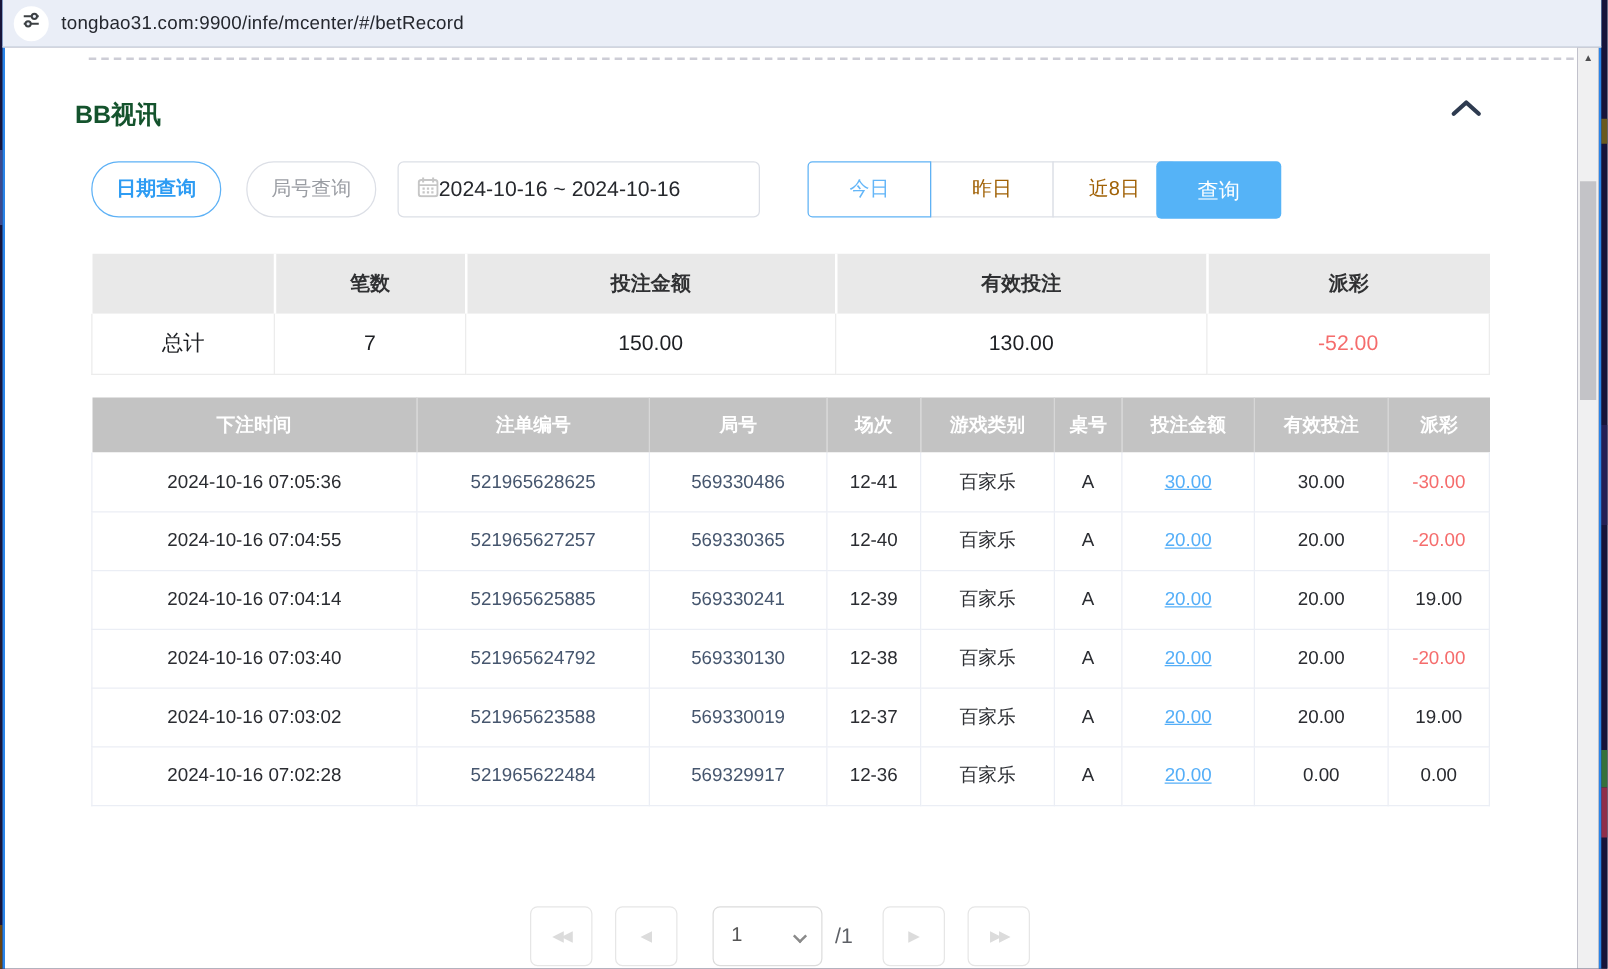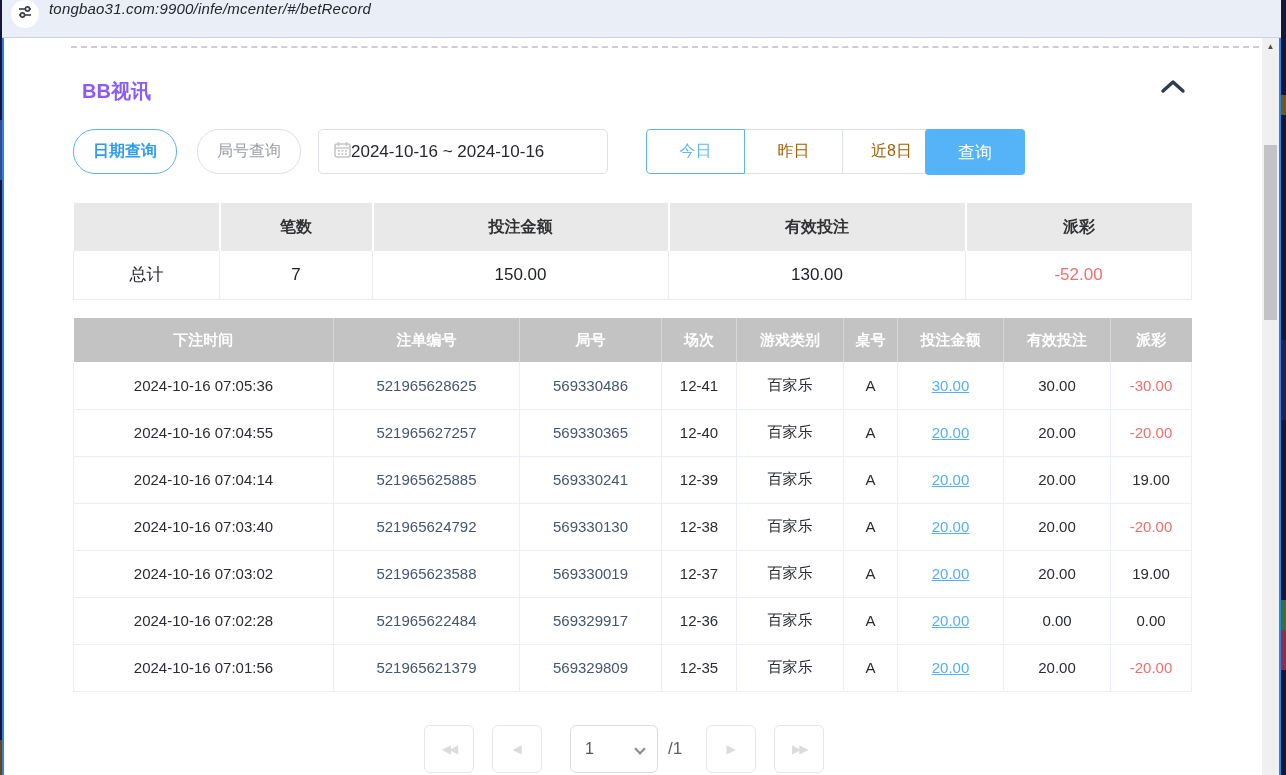--- a/index.html
+++ b/index.html
@@ -12,36 +12,36 @@
   .edge-strip.left { left:0; width:2px; }
   .edge-strip.right { left:1281px; width:5px; }
   .edge-deco { position:absolute; width:100%; }
   .frame-line { position:absolute; top:0; height:775px; width:2px; background:#2a84e8; }
   .frame-line.left { left:2px; }
   .frame-line.right { left:1279px; }
 
   
   .urlbar { position:absolute; left:2px; top:0; width:1279px; height:38px;
             background:#eaeef7; border-bottom:1px solid #ccd3df;
-            display:flex; align-items:flex-start;font-style:italic; }
+            display:flex; align-items:center; }
   .site-chip { width:28px; height:28px; border-radius:50%; background:#ffffff;
                margin-left:9px; display:flex; align-items:center; justify-content:center; }
   .url-text { margin-left:10px; font-size:15px; color:#24272e; letter-spacing:0.2px; }
 
   
   .scrollbar { position:absolute; left:1262px; top:38px; width:17px; height:737px; background:#f0f0f1; }
   .sb-arrow { height:16px; display:flex; align-items:center; justify-content:center;
               font-size:8px; color:#4e4e50; cursor:default; }
   .sb-thumb { position:absolute; left:2px; top:107px; width:13px; height:175px; background:#c3c3c7; }
 
   
   .content { position:absolute; left:4px; top:38px; width:1258px; height:737px; background:#ffffff; }
   .dash-line { position:absolute; left:67px; top:8px; width:1188px; height:0;
                border-top:2px dashed #cdcdd6; }
-  .section-title { position:absolute; left:78px; top:40px; font-size:20px; font-weight:bold; color:#8b5cf6;text-align:center; }
+  .section-title { position:absolute; left:56px; top:40px; font-size:20px; font-weight:bold; color:#14532d;text-align:center; }
   .collapse-btn { position:absolute; left:1152px; top:38px; width:34px; height:26px;
                   display:flex; align-items:center; justify-content:center; cursor:pointer; }
 
   
   .filters { position:absolute; left:69px; top:91px; height:46px; width:1100px; }
   .pill { position:absolute; top:0; height:45px; background:#fff; border-radius:22px;
           font-size:16px; display:flex; align-items:center; justify-content:center; cursor:pointer; }
   .pill.active { left:0; width:104px; border:1px solid #5db1f6; color:#2e9cf3; font-weight:bold; }
   .pill.inactive { left:124px; width:104px; border:1px solid #dcdfe6; color:#9a9da3; }
   .date-input { position:absolute; left:245px; top:0; width:290px; height:45px;
@@ -281,31 +281,20 @@
         <td>2024-10-16 07:02:28</td>
         <td class="c-id">521965622484</td>
         <td class="c-id">569329917</td>
         <td>12-36</td>
         <td>百家乐</td>
         <td>A</td>
         <td><a class="amt-link">20.00</a></td>
         <td>0.00</td>
         <td data-neg="0">0.00</td>
       </tr>
-      <tr>
-        <td>2024-10-16 07:01:56</td>
-        <td class="c-id">521965621379</td>
-        <td class="c-id">569329809</td>
-        <td>12-35</td>
-        <td>百家乐</td>
-        <td>A</td>
-        <td><a class="amt-link">20.00</a></td>
-        <td>20.00</td>
-        <td data-neg="1">-20.00</td>
-      </tr>
     </tbody>
       </table>
 
     <div class="pager">
       <div class="pg-btn">
           <span>◀◀</span>
         </div>
       <div class="pg-btn single gap18">
           <span>◀</span>
         </div>

